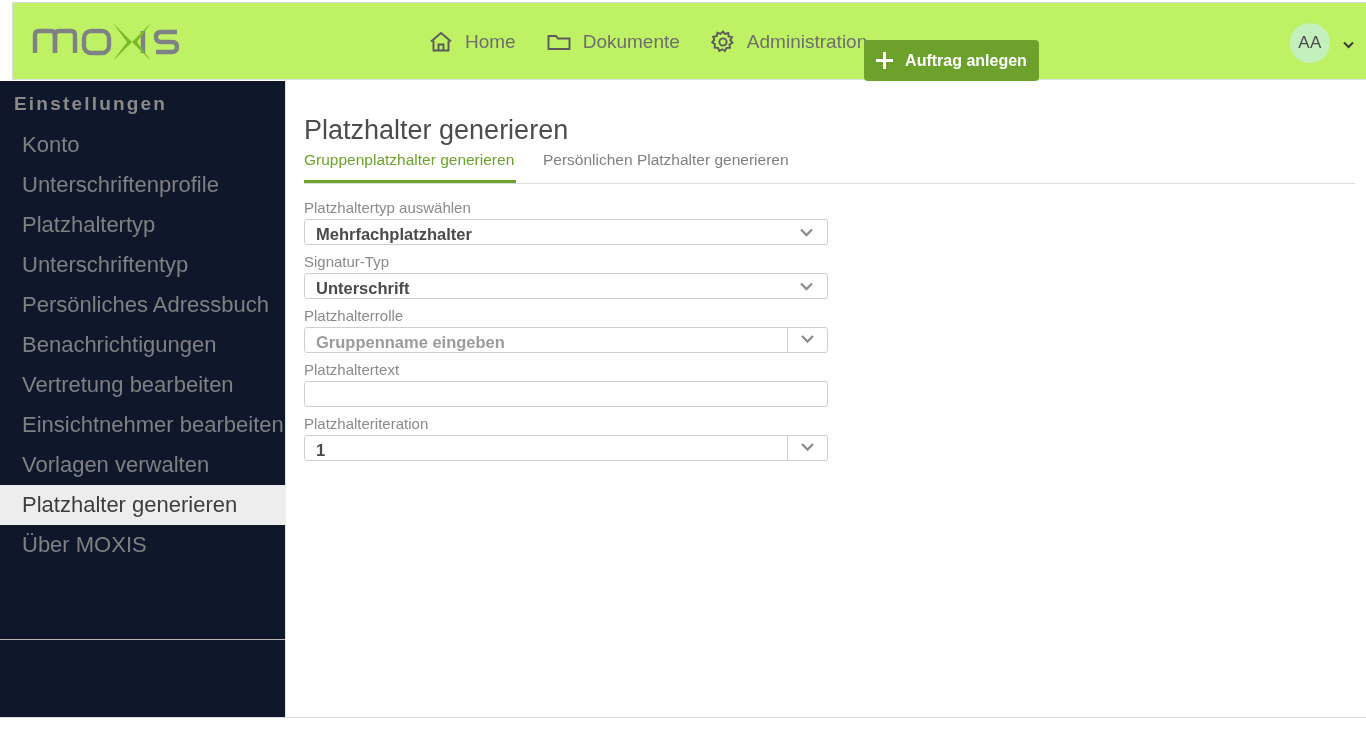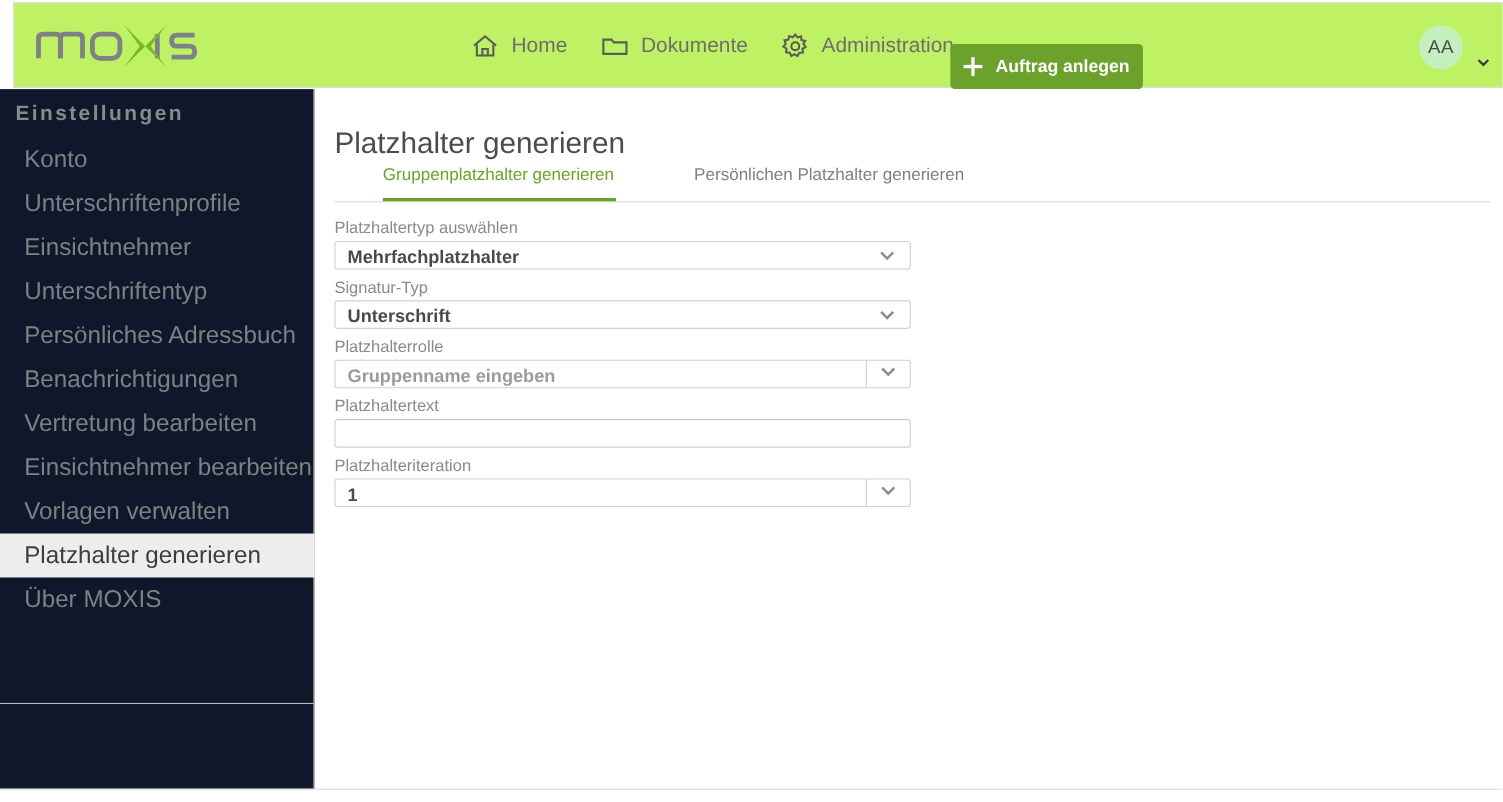--- a/index.html
+++ b/index.html
@@ -50,21 +50,21 @@
   }
   .plus-ico { display: inline-block; position: relative; width: 17px; height: 17px; }
   .plus-ico::before, .plus-ico::after {
     content: ""; position: absolute; background: #fff;
   }
   .plus-ico::before { left: 0; top: 7px; width: 17px; height: 3px; }
   .plus-ico::after { left: 7px; top: 0; width: 3px; height: 17px; }
 
   .user-area {
     position: absolute; right: 18px; top: 20px;
-    display: flex; align-items: flex-end; gap: 12px; cursor: pointer;
+    display: flex; align-items: center; gap: 12px; cursor: pointer;
   }
   .avatar {
     width: 40px; height: 40px; border-radius: 50%;
     background: #c3f0bd;
     display: flex; align-items: center; justify-content: center;
     color: #4a4a4a; font-size: 17px; letter-spacing: .5px;
   }
   .chev-down { width: 13px; height: 13px; }
 
   
@@ -102,21 +102,21 @@
 
   .tabs {
     position: absolute; left: 17px; top: 70px;
     width: 1051px; height: 33px;
     border-bottom: 1px solid #dddddd;
     display: flex; align-items: flex-start;
   }
   .tab {
     font-size: 15.5px; color: #7d8184; cursor: pointer;
     padding: 0 5px 11px 0; margin-right: 27px; white-space: nowrap;
-    border-bottom: 3px solid transparent; margin-bottom: -1px; margin-left: 44px;
+    border-bottom: 3px solid transparent; margin-bottom: -1px;
   }
   .tab.active {
     color: #6ca22c; border-bottom-color: #6ca22c;
     padding-right: 0; padding-left: 0;
     width: 212px;
   }
 
   .form { position: absolute; left: 17px; top: 118px; width: 530px; }
   .field-label {
     color: #8a8a8a; font-size: 15px; margin-bottom: 3px; display: block;
@@ -224,21 +224,21 @@
   <div class="sidebar">
     <div class="sidebar-title">Einstellungen</div>
     <div class="side-list">
       <div class="side-item">
           <span>Konto</span>
         </div>
       <div class="side-item">
           <span>Unterschriftenprofile</span>
         </div>
       <div class="side-item">
-          <span>Einsichtnehmer</span>
+          <span>Platzhaltertyp</span>
         </div>
       <div class="side-item">
           <span>Unterschriftentyp</span>
         </div>
       <div class="side-item">
           <span>Persönliches Adressbuch</span>
         </div>
       <div class="side-item">
           <span>Benachrichtigungen</span>
         </div>

